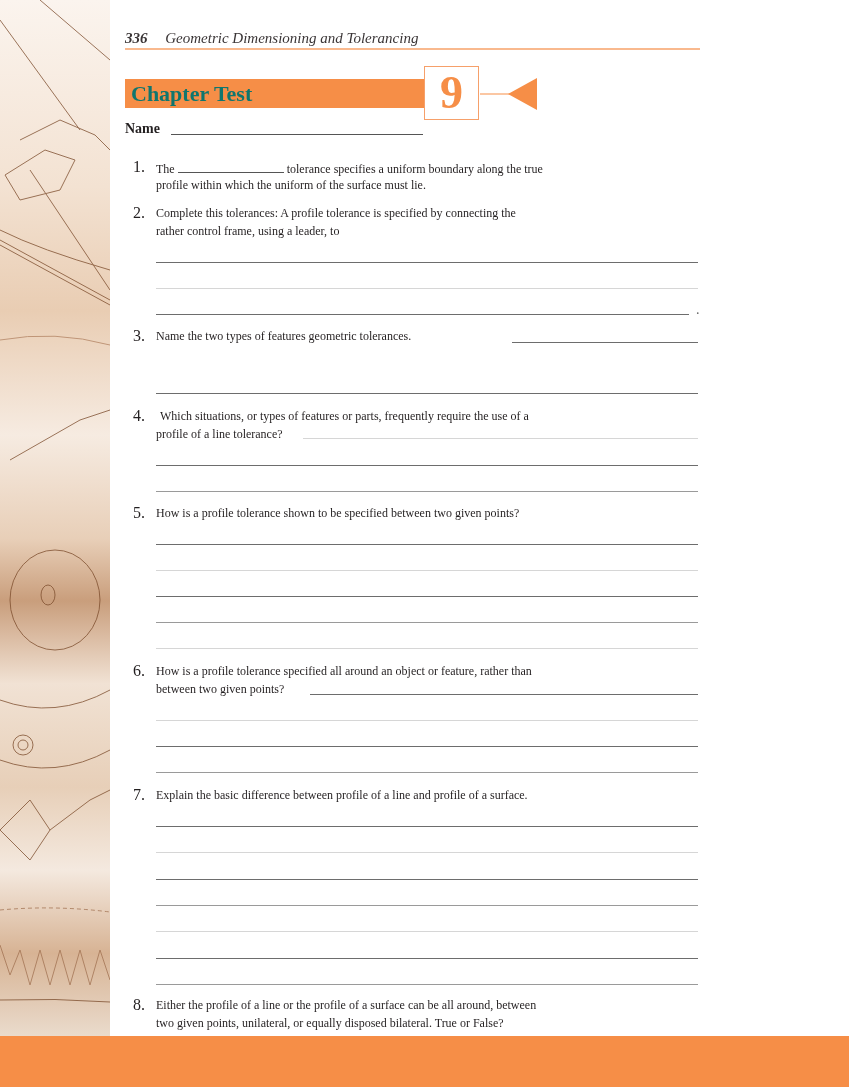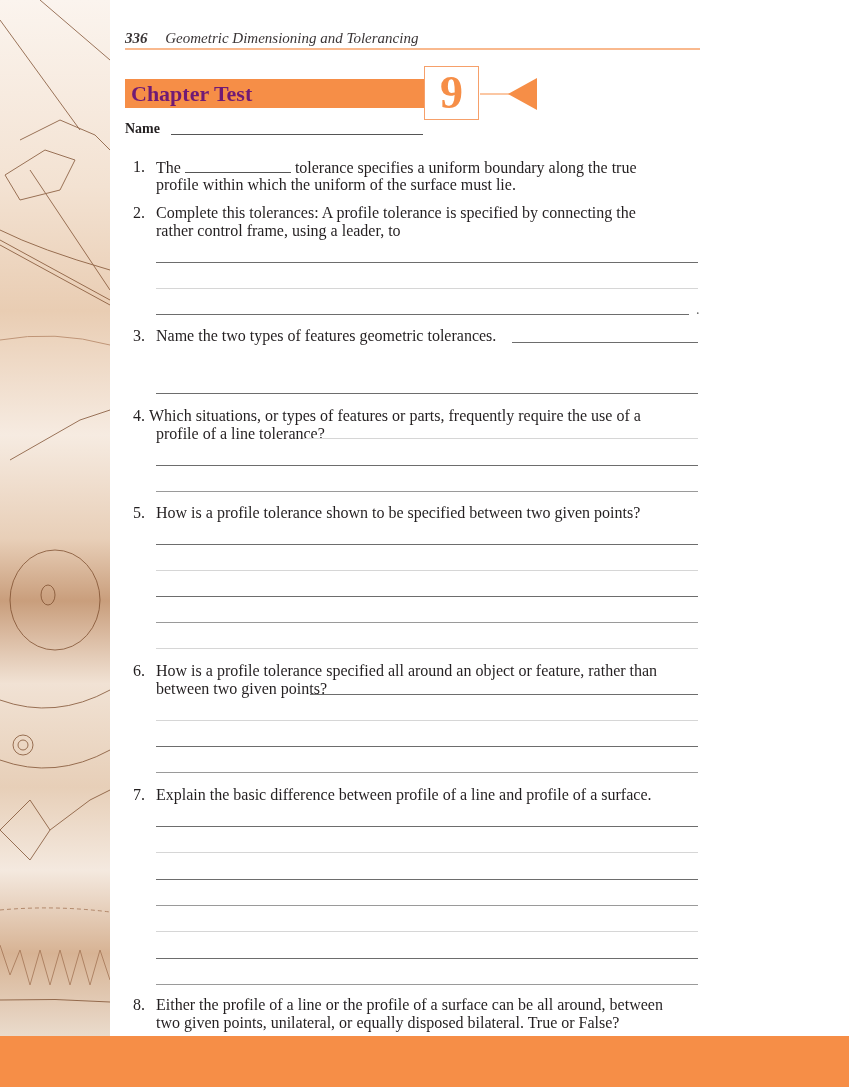--- a/index.html
+++ b/index.html
@@ -5,28 +5,28 @@
   html, body { margin:0; padding:0; }
   body { width:849px; height:1087px; position:relative; overflow:hidden; background:#ffffff; font-family:"Liberation Serif","DejaVu Serif",serif; color:#231f20; }
   .side-art { position:absolute; left:0; top:0; width:110px; height:1036px; overflow:hidden;
     background: linear-gradient(180deg,#fbf4ee 0%,#f3e2d2 18%,#e9cdb3 30%,#f6ebe1 42%,#e8cfb8 52%,#c99e7c 58%,#f1e2d4 66%,#e7cfb8 76%,#f4e9df 84%,#d7b394 92%,#eadbcc 100%); }
   .side-art svg { position:absolute; left:0; top:0; }
   .footer-band { position:absolute; left:0; top:1036px; width:849px; height:51px; background:#f68e47; }
   .running-head { position:absolute; left:125px; top:30px; font-size:15px; font-style:italic; color:#3a3536; white-space:nowrap; }
   .running-head .pg { margin-right:14px;font-weight:bold; }
   .head-rule { position:absolute; left:125px; top:48px; width:575px; height:2px; background:#f9b98e; }
   .ct-bar { position:absolute; left:125px; top:79px; width:299px; height:29px; background:#f68e47; }
-  .ct-title { position:absolute; left:131px; top:79px; height:29px; line-height:29px; font-size:22px; font-weight:bold; color:#701a75; }
+  .ct-title { position:absolute; left:131px; top:79px; height:29px; line-height:29px; font-size:22px; font-weight:bold; color:#0f766e; }
   .ch-box { position:absolute; left:424px; top:66px; width:55px; height:54px; border:1px solid #f6a06a; background:#fff; box-sizing:border-box; }
   .ch-num { position:absolute; left:424px; top:66px; width:55px; height:54px; line-height:54px; text-align:center; font-size:46px; font-weight:bold; color:#f68e47; }
   .ch-connector { position:absolute; left:480px; top:93px; width:30px; height:2px; background:#fbc7a3; }
   .ch-arrow { position:absolute; left:508px; top:78px; width:0; height:0; border-top:16px solid transparent; border-bottom:16px solid transparent; border-right:29px solid #f68e47; }
   .name-label { position:absolute; left:125px; top:121px; font-size:14px; font-weight:bold; }
   .name-line { position:absolute; left:171px; top:134px; width:252px; height:1px; background:#555; }
-  .q { position:absolute; font-size:16px; line-height:18px; white-space:nowrap; }
+  .q { position:absolute; font-size:12px; line-height:18px; white-space:nowrap; }
   .qn { position:absolute; left:133px; font-size:16px; line-height:18px; }
   .blank { display:inline-block; border-bottom:1px solid #555; height:14px; vertical-align:baseline; }
   .line { position:absolute; left:156px; width:542px; height:1px; }
   .line.dark { background:#6d6d6d; }
   .line.mid { background:#9a9a9a; }
   .line.light { background:#d6d6d6; }
   .period { position:absolute; font-size:14px; color:#666; }
 </style>
 </head>
 <body>
@@ -90,21 +90,21 @@
 <div class="line light" style="top:288px"></div>
 <div class="line dark" style="top:314px;width:533px"></div>
 <div class="period" style="left:696px;top:302px">.</div>
 
 <div class="qn" style="top:327px">3.</div>
 <div class="q" style="left:156px;top:327px">Name the two types of features geometric tolerances.</div>
 <div class="line dark" style="top:342px;left:512px;width:186px"></div>
 <div class="line dark" style="top:393px"></div>
 
 <div class="qn" style="top:407px">4.</div>
-<div class="q" style="left:149px;top:407px">Which situations, or types of features or parts, frequently require the use of a</div>
+<div class="q" style="left:160px;top:407px">Which situations, or types of features or parts, frequently require the use of a</div>
 <div class="q" style="left:156px;top:425px">profile of a line tolerance?</div>
 <div class="line light" style="top:438px;left:303px;width:395px"></div>
 <div class="line dark" style="top:465px"></div>
 <div class="line mid" style="top:491px"></div>
 
 <div class="qn" style="top:504px">5.</div>
 <div class="q" style="left:156px;top:504px">How is a profile tolerance shown to be specified between two given points?</div>
 <div class="line dark" style="top:544px"></div>
 <div class="line light" style="top:570px"></div>
 <div class="line dark" style="top:596px"></div>

